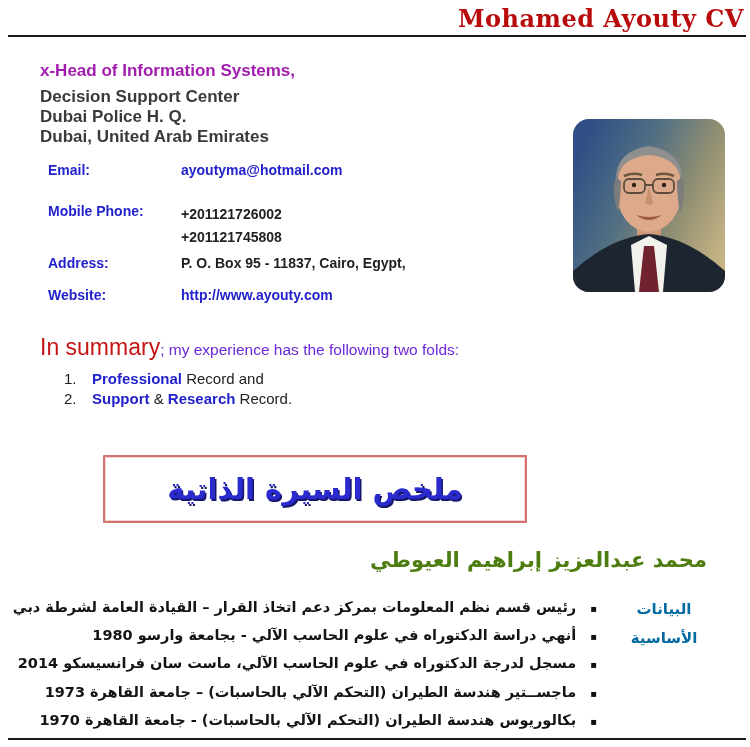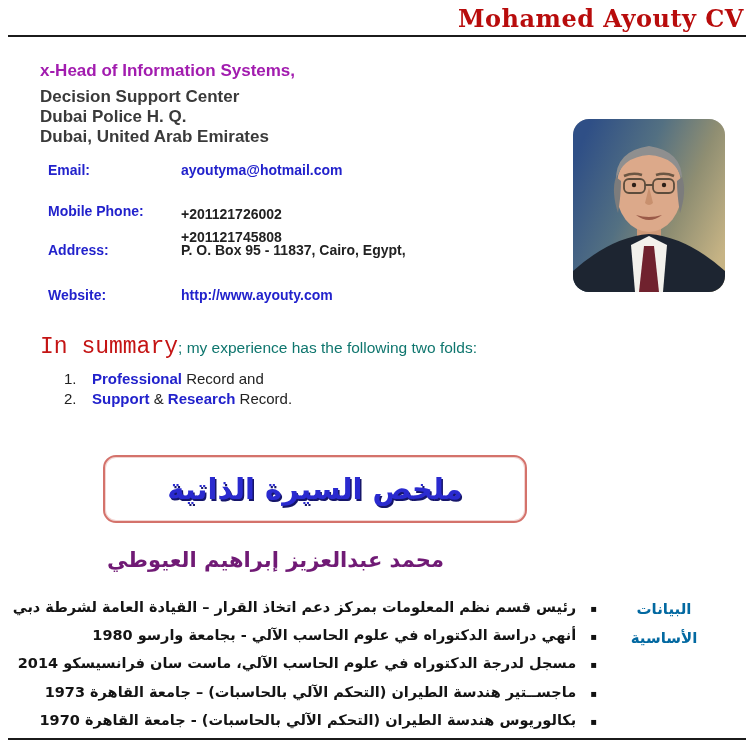--- a/index.html
+++ b/index.html
@@ -23,53 +23,53 @@
   .role-title{left:40px;top:61px;color:#a21caf;font-weight:bold;font-size:17px;white-space:nowrap;}
   .org-block{left:40px;top:87px;color:#3A3A3A;font-weight:bold;font-size:17px;line-height:20px;}
 
   .contact-row{left:40px;white-space:nowrap;font-size:14px;font-weight:bold;padding-left:8px;}
   .contact-label{display:inline-block;width:133px;color:#2222CC;}
   .contact-value{color:#222222;}
   .contact-value.link{color:#2222CC;text-decoration:none;}
   .row-email{top:162px;}
   .row-mobile{top:203px;}
   .row-mobile .contact-value{display:inline-block;vertical-align:top;line-height:23px;}
-  .row-address{top:242px;}
+  .row-address{top:255px;}
   .row-website{top:287px;}
 
   .photo{
     left:573px;top:119px;width:152px;height:173px;border-radius:16px;
     overflow:hidden;box-shadow:0 0 0 1px #d8d8d8 inset;
   }
   .photo svg{display:block;}
 
   .summary-line{left:40px;top:334px;white-space:nowrap;}
-  .summary-lead{color:#C41414;font-size:23px;font-family:Liberation Mono, monospace;}
-  .summary-rest{color:#0f766e;font-size:15.5px;}
+  .summary-lead{color:#C41414;font-size:23px;}
+  .summary-rest{color:#6d28d9;font-size:15.5px;}
 
   .summary-list{left:64px;top:369px;font-size:15px;line-height:20px;color:#222;}
   .summary-item .num{display:inline-block;width:28px;}
   .blue-word{color:#2222CC;font-weight:bold;}
 
   .arabic{font-family:"DejaVu Sans", sans-serif;direction:rtl;}
 
   .title-box{
     left:103px;top:455px;width:420px;height:64px;
-    border:2px solid #D4726B;border-radius:13px;
+    border:2px solid #D4726B;border-radius:1px;
     display:flex;align-items:center;justify-content:center;
     box-shadow:0 0 0 1px #f2d5d2 inset;
   }
   .title-box-text{
     font-size:29px;font-weight:bold;color:#2A2ACF;
     text-shadow:1.5px 1.5px 0 #16166a;white-space:nowrap;
   }
 
   .arabic-name{
-    left:107px;top:548px;width:600px;text-align:left;
-    font-size:21px;font-weight:bold;color:#701a75;white-space:nowrap;
+    left:107px;top:548px;width:600px;text-align:right;
+    font-size:21px;font-weight:bold;color:#4d7c0f;white-space:nowrap;
   }
 
   .side-label{
     left:625px;top:595px;width:78px;text-align:center;
     color:#0369a1;font-weight:bold;font-size:15px;line-height:29px;
   }
 
   .bullet-rows{left:20px;top:594px;width:577px;}
   .bullet-row{
     display:flex;align-items:baseline;direction:rtl;

